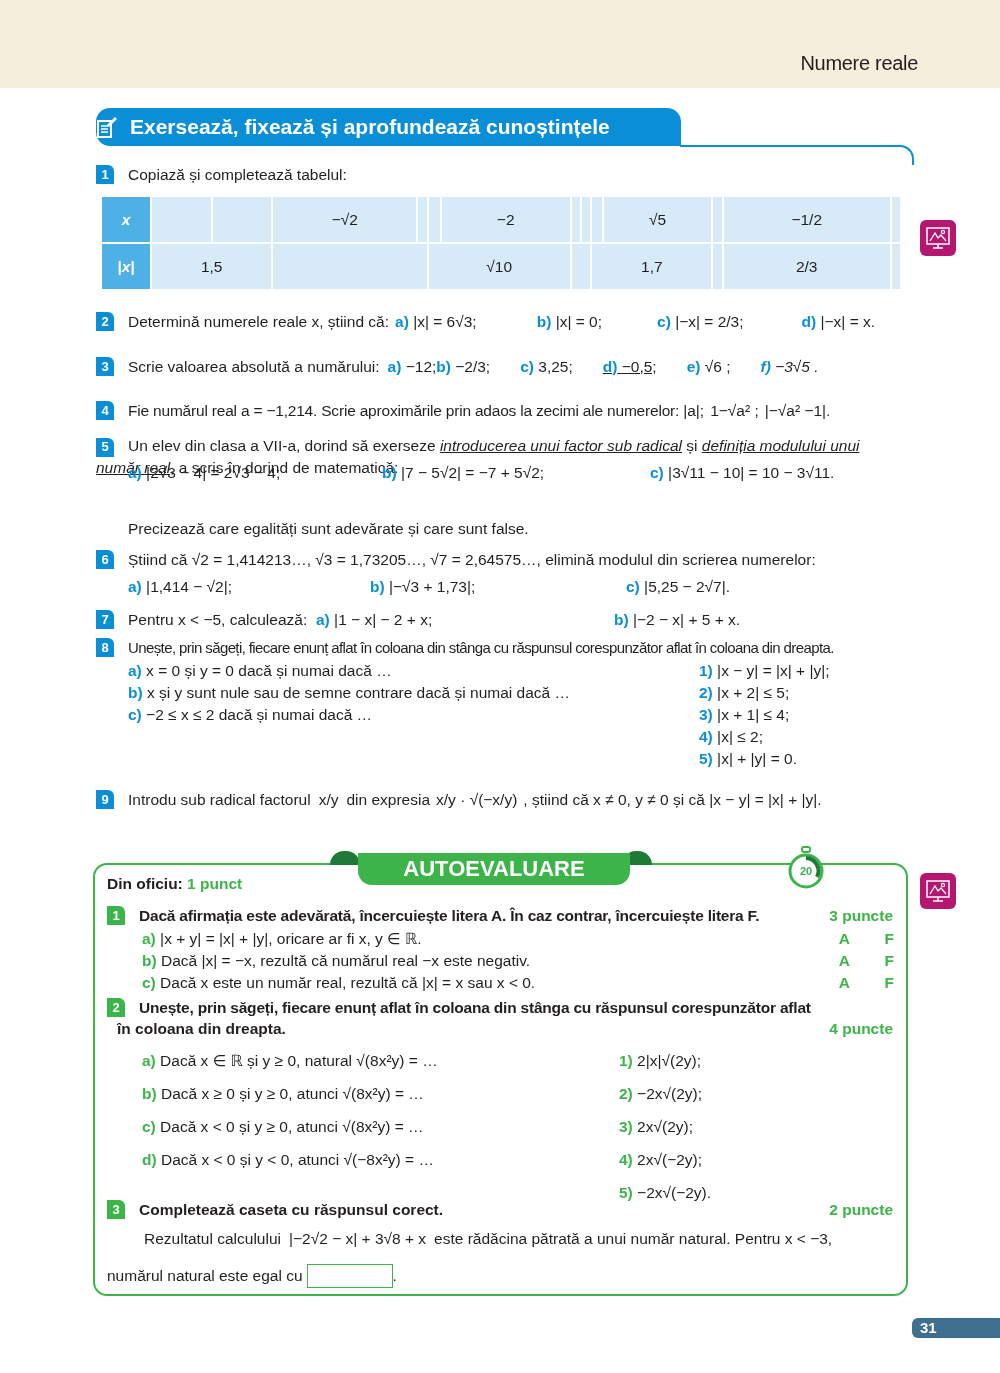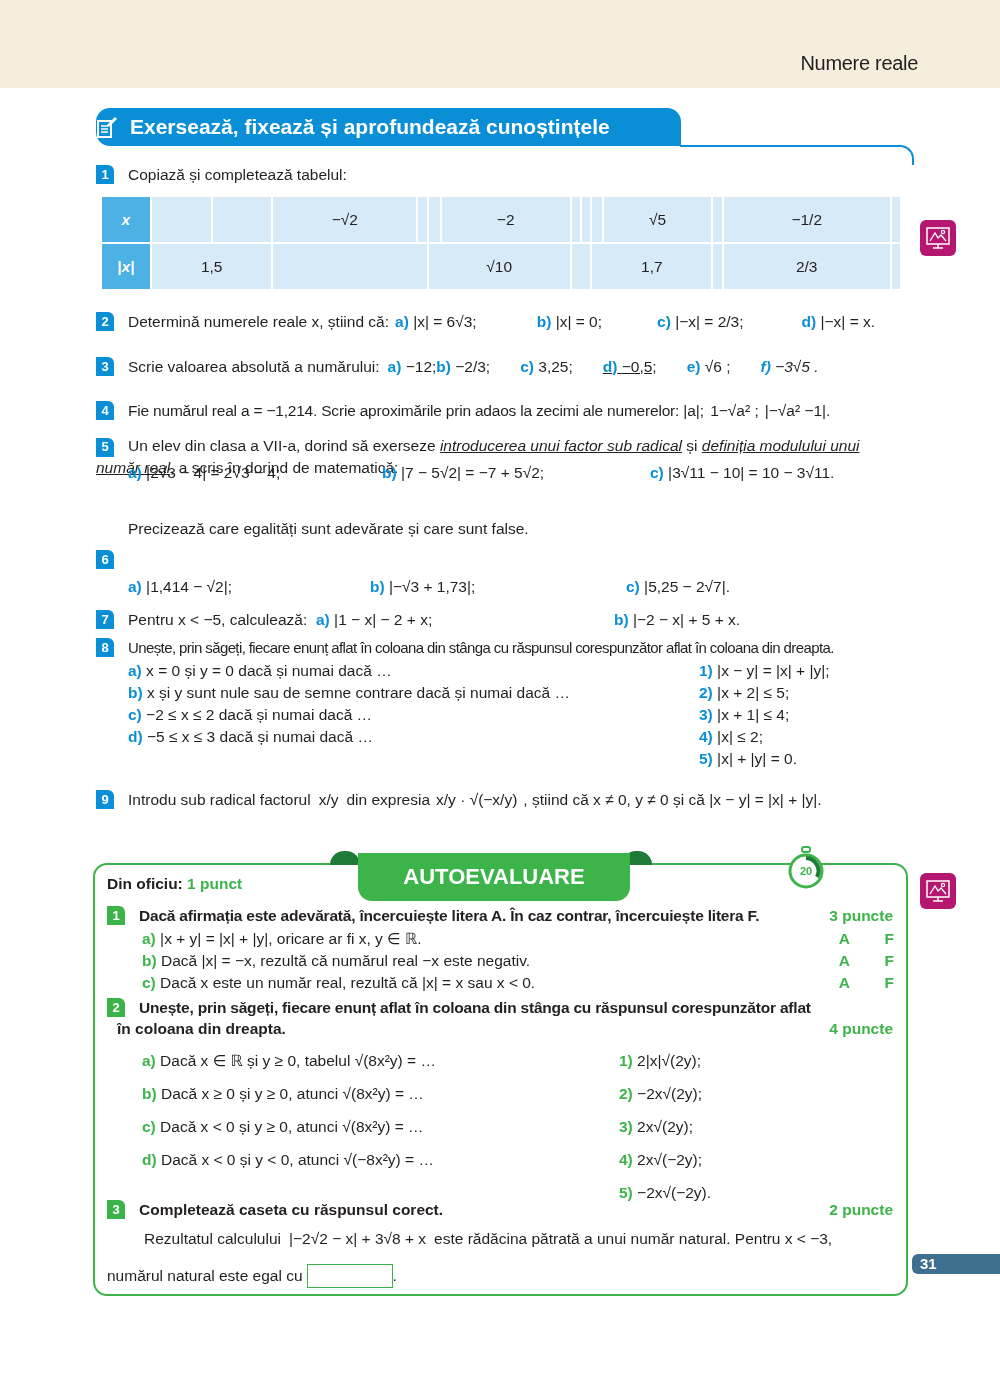--- a/index.html
+++ b/index.html
@@ -37,32 +37,32 @@
 
   .side-ic { position: absolute; left: 920px; width: 36px; height: 36px; background: #b5166f; border-radius: 6px;
     display: flex; align-items: center; justify-content: center; }
 
   
   .auto-box {
     position: absolute; left: 93px; top: 863px; width: 815px; height: 433px;
     border: 2px solid #3cb44a; border-radius: 14px;
   }
   .auto-title {
-    position: absolute; left: 358px; top: 853px; width: 272px; height: 48px; background: #3cb44a;
+    position: absolute; left: 358px; top: 853px; width: 272px; height: 32px; background: #3cb44a;
     color: #fff; font-weight: bold; font-size: 22px; display: flex; align-items: center; justify-content: center;
     border-radius: 0 0 14px 14px;
   }
   .auto-tab-l, .auto-tab-r { position: absolute; top: 851px; width: 30px; height: 14px; background: #1e7a36; border-radius: 14px 14px 0 0; }
   .auto-tab-l { left: 330px; } .auto-tab-r { left: 622px; }
   .timer { position: absolute; left: 786px; top: 846px; width: 40px; height: 44px; }
   .pts { color: #3cb44a; font-weight: bold; }
   .af { color: #3cb44a; font-weight: bold; display: inline-block; width: 44px; text-align: right; }
   .answer-box { display: inline-block; width: 86px; height: 24px; border: 1.5px solid #3cb44a; vertical-align: middle; background: #fff; }
 
-  .pagenum { position: absolute; left: 912px; top: 1254px; width: 88px; height: 20px; background: #3f6f8e;
+  .pagenum { position: absolute; left: 912px; top: 1318px; width: 88px; height: 20px; background: #3f6f8e;
     border-radius: 6px 0 0 6px; color: #fff; font-weight: bold; font-size: 15px; padding-left: 8px; line-height: 20px; }
 </style>
 </head>
 <body>
 
 <div class="topband"></div>
 <div class="chapter">Numere reale</div>
 
 <div class="sec-header">
   <svg class="ic" viewBox="0 0 22 24">
@@ -157,20 +157,21 @@
   <span style="width:242px;"><span class="lbl">a)</span> <span>|2√3 − 4| = 2√3 − 4;</span></span>
   <span style="width:256px;"><span class="lbl">b)</span> <span>|7 − 5√2| = −7 + 5√2;</span></span>
   <span><span class="lbl">c)</span> <span>|3√11 − 10| = 10 − 3√11.</span></span>
 </div>
 <div class="row" style="top:520px; left:128px;">
   <span>Precizează care egalități sunt adevărate și care sunt false.</span>
 </div>
 
 <div class="row" style="top:550px;">
   <span class="num">6</span>
+  <span>Știind că √2 = 1,414213…, √3 = 1,73205…, √7 = 2,64575…, elimină modulul din scrierea numerelor:</span>
 </div>
 <div class="row" style="top:578px; left:128px;">
   <span style="width:242px;"><span class="lbl">a)</span> <span>|1,414 − √2|;</span></span>
   <span style="width:256px;"><span class="lbl">b)</span> <span>|−√3 + 1,73|;</span></span>
   <span><span class="lbl">c)</span> <span>|5,25 − 2√7|.</span></span>
 </div>
 
 <div class="row" style="top:610px;">
   <span class="num">7</span>
   <span style="width:188px;">Pentru x &lt; −5, calculează:</span>
@@ -179,21 +180,20 @@
 </div>
 
 <div class="row" style="top:638px;">
   <span class="num">8</span>
   <span style="letter-spacing:-0.6px; font-size:15px;">Unește, prin săgeți, fiecare enunț aflat în coloana din stânga cu răspunsul corespunzător aflat în coloana din dreapta.</span>
 </div>
 <div style="position:absolute; left:128px; top:660px; width:560px; line-height:22px;">
   <div><span class="lbl">a)</span> <span>x = 0 și y = 0 dacă și numai dacă …</span></div>
   <div><span class="lbl">b)</span> <span>x și y sunt nule sau de semne contrare dacă și numai dacă …</span></div>
   <div><span class="lbl">c)</span> <span>−2 ≤ x ≤ 2 dacă și numai dacă …</span></div>
-  <div><span class="lbl">d)</span> <span>−5 ≤ x ≤ 3 dacă și numai dacă …</span></div>
 </div>
 <div style="position:absolute; left:699px; top:660px; width:200px; line-height:22px;">
   <div><span class="lbl">1)</span> <span>|x − y| = |x| + |y|;</span></div>
   <div><span class="lbl">2)</span> <span>|x + 2| ≤ 5;</span></div>
   <div><span class="lbl">3)</span> <span>|x + 1| ≤ 4;</span></div>
   <div><span class="lbl">4)</span> <span>|x| ≤ 2;</span></div>
   <div><span class="lbl">5)</span> <span>|x| + |y| = 0.</span></div>
 </div>
 
 <div class="row" style="top:790px;">
@@ -253,21 +253,21 @@
 
 <div class="row" style="top:998px; left:107px; right:107px;">
   <span class="num g">2</span>
     <b style="letter-spacing:-0.2px;">Unește, prin săgeți, fiecare enunț aflat în coloana din stânga cu răspunsul corespunzător aflat</b>
 </div>
 <div class="row" style="top:1020px; left:117px; right:107px; justify-content:space-between;">
   <b>în coloana din dreapta.</b>
   <span class="pts">4 puncte</span>
 </div>
 <div style="position:absolute; left:142px; top:1044px; width:460px; line-height:33px;">
-  <div><span class="lblg">a)</span> <span>Dacă x ∈ ℝ și y ≥ 0, tabelul √(8x²y) = …</span></div>
+  <div><span class="lblg">a)</span> <span>Dacă x ∈ ℝ și y ≥ 0, natural √(8x²y) = …</span></div>
   <div><span class="lblg">b)</span> <span>Dacă x ≥ 0 și y ≥ 0, atunci √(8x²y) = …</span></div>
   <div><span class="lblg">c)</span> <span>Dacă x &lt; 0 și y ≥ 0, atunci √(8x²y) = …</span></div>
   <div><span class="lblg">d)</span> <span>Dacă x &lt; 0 și y &lt; 0, atunci √(−8x²y) = …</span></div>
 </div>
 <div style="position:absolute; left:619px; top:1044px; width:200px; line-height:33px;">
   <div><span class="lblg">1)</span> <span>2|x|√(2y);</span></div>
   <div><span class="lblg">2)</span> <span>−2x√(2y);</span></div>
   <div><span class="lblg">3)</span> <span>2x√(2y);</span></div>
   <div><span class="lblg">4)</span> <span>2x√(−2y);</span></div>
   <div><span class="lblg">5)</span> <span>−2x√(−2y).</span></div>

